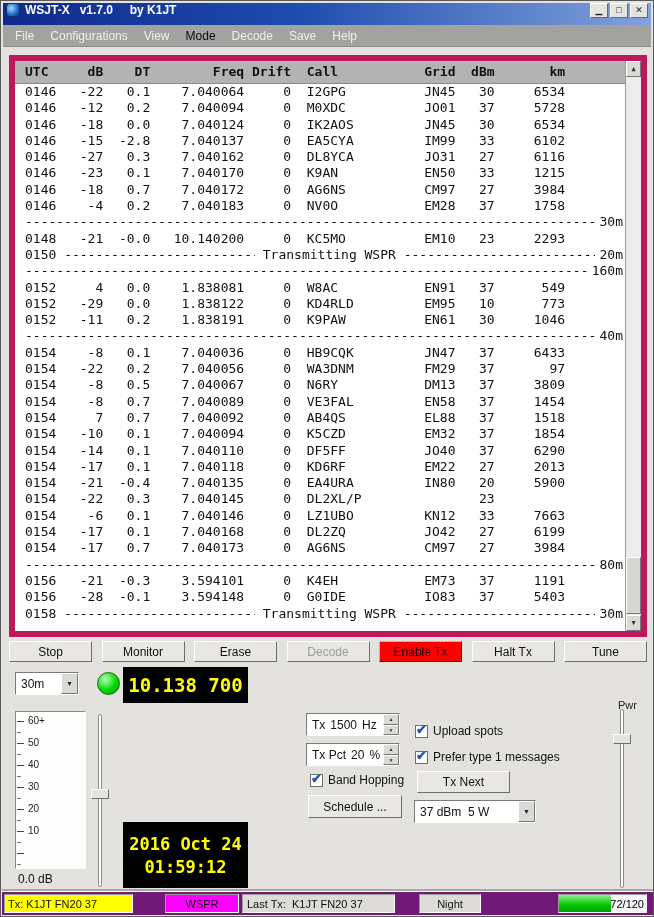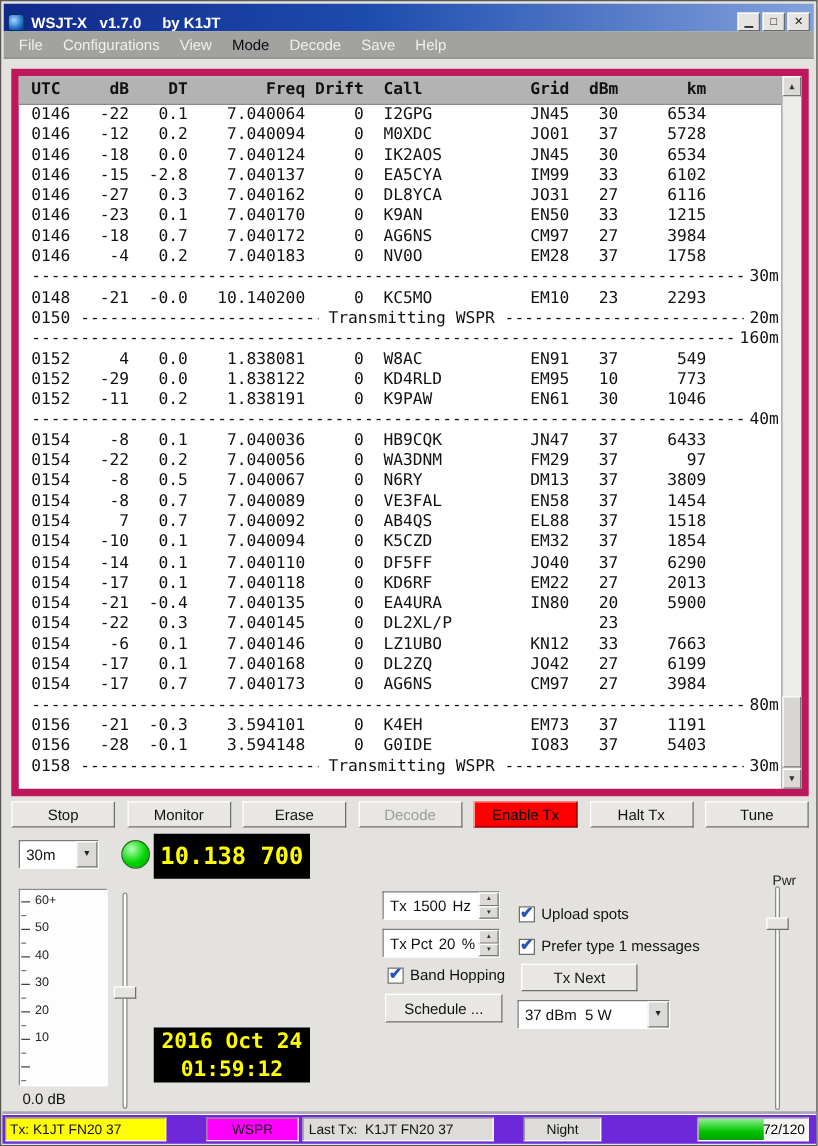--- a/index.html
+++ b/index.html
@@ -2,21 +2,21 @@
 <html><head>
 <meta charset="utf-8">
 <style>
   html,body{margin:0;padding:0;background:#666;}
   #window{position:relative;width:654px;height:917px;background:#e4e2de;border:1px solid #5a5a5a;
     box-sizing:border-box;font-family:"Liberation Sans",sans-serif;font-size:12px;color:#111;overflow:hidden;}
 
   
   .titlebar{position:absolute;left:2px;top:2px;width:648px;height:22px;
     background:linear-gradient(90deg,#10298b 0%,#1d4cae 45%,#82a2dc 100%);
-    display:flex;align-items:flex-end;padding:0 3px;box-sizing:border-box;}
+    display:flex;align-items:flex-start;padding:0 3px;box-sizing:border-box;}
   .app-icon{width:14px;height:14px;border-radius:3px;flex:0 0 auto;margin-right:5px;
     background:radial-gradient(circle at 35% 35%,#a5d8ff,#1565c0 65%,#0a3a78);border:1px solid #08306b;box-sizing:border-box;}
   .title-text{color:#fff;font-weight:bold;white-space:pre;flex:1;}
   .win-btns{display:flex;gap:2px;}
   .win-btn{width:18px;height:15px;background:#e6e4e0;border:1px solid;border-color:#ffffff #6a6a6a #6a6a6a #ffffff;
     display:flex;align-items:center;justify-content:center;font-size:9px;line-height:1;color:#222;box-sizing:border-box;}
 
   
   .menubar{position:absolute;left:2px;top:24px;width:648px;height:22px;background:#a2a2a0;
     border-bottom:1px solid #8b8b89;display:flex;align-items:center;padding-left:4px;box-sizing:border-box;}
@@ -94,27 +94,27 @@
   #cb-bandhop{left:309px;top:772px;}
   #cb-upload{left:414px;top:723px;}
   #cb-prefer{left:414px;top:749px;}
   .cb-box{width:13px;height:13px;background:#fff;border:1px solid #6e6e6e;box-sizing:border-box;position:relative;}
   .cb-check{position:absolute;left:0;top:-4px;font-size:13px;font-weight:bold;color:#2453b8;display:none;}
   .cb.checked .cb-check{display:block;}
   #schedule-btn{left:307px;top:794px;width:94px;height:23px;}
   #txnext-btn{left:416px;top:770px;width:93px;height:22px;}
 
   
-  #datetime{position:absolute;left:122px;top:821px;width:125px;height:44px;
+  #datetime{position:absolute;left:122px;top:821px;width:125px;height:66px;
     font-family:"DejaVu Sans Mono",monospace;font-weight:bold;
     display:flex;flex-direction:column;align-items:center;justify-content:center;gap:3px;}
   #datetime div{font-size:17px;}
 
   
-  #statusbar{position:absolute;left:1px;bottom:1px;width:652px;height:23px;background:#6d28d9;
+  #statusbar{position:absolute;left:1px;bottom:1px;width:652px;height:23px;background:#701a75;
     border-top:1px solid #fff;box-shadow:0 -2px 0 #a8a8a6;}
   .sb-panel{position:absolute;top:2px;height:19px;box-sizing:border-box;border:1px solid;
     border-color:#9a9a98 #fff #fff #9a9a98;font-size:11px;display:flex;align-items:center;white-space:pre;overflow:hidden;}
   #sb-tx{left:2px;width:129px;padding-left:3px;}
   #sb-mode{left:163px;width:74px;justify-content:center;}
   #sb-lasttx{left:240px;width:153px;background:#dedcd8;padding-left:4px;}
   #sb-night{left:417px;width:62px;background:#dedcd8;justify-content:center;}
   #sb-progress{left:556px;width:89px;background:#f5f5f3;}
   .pg-fill{position:absolute;left:0;top:0;bottom:0;}
   .pg-text{position:absolute;right:2px;top:0;bottom:0;display:flex;align-items:center;font-size:11px;color:#000;}

